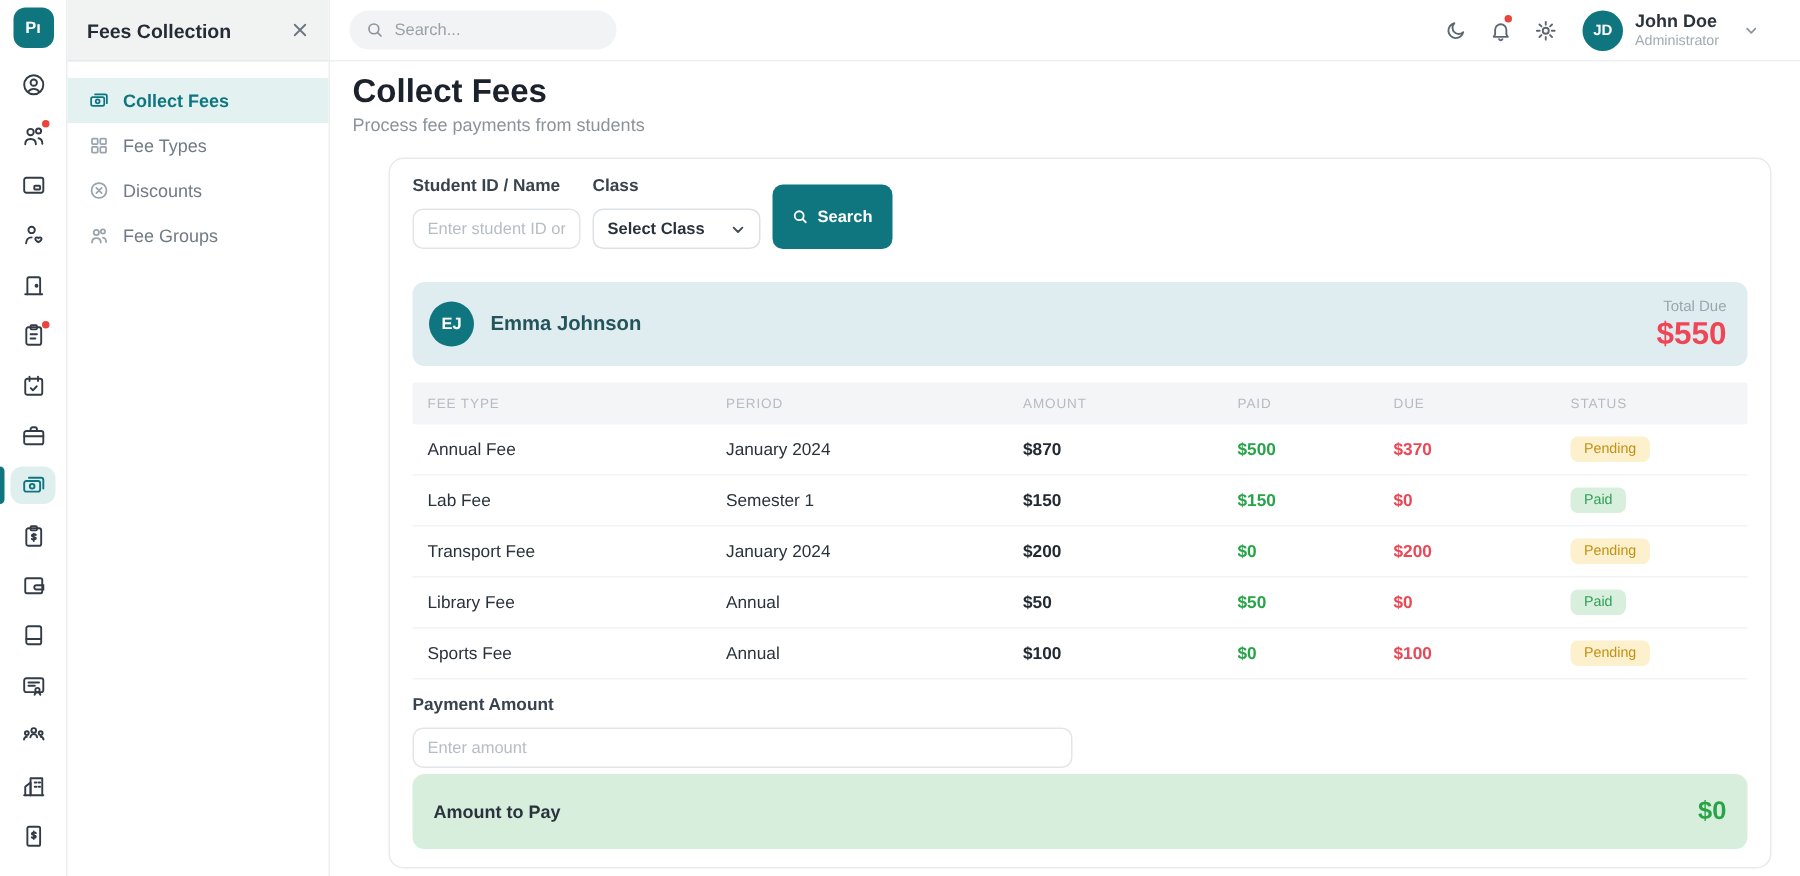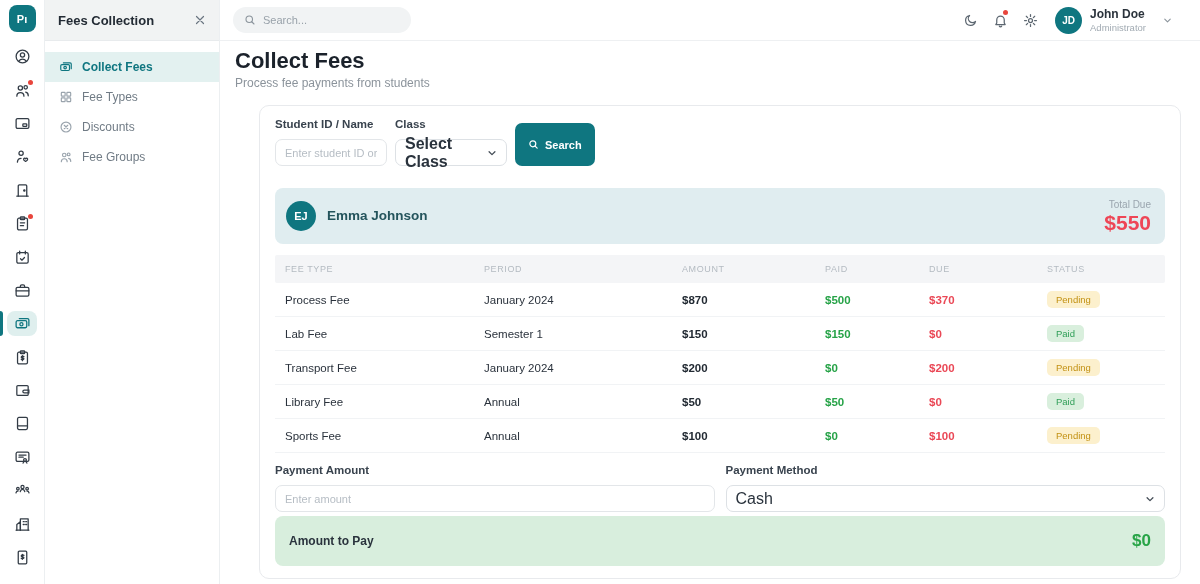--- a/index.html
+++ b/index.html
@@ -52,21 +52,21 @@
   .content { padding:7px 19px 0 15px; }
   h1 { font-size:22px; line-height:26px; font-weight:bold; color:#1b222b; }
   .subtitle { font-size:12px; line-height:15px; color:#8b939b; margin-top:2px; }
   .card { margin-top:14px; border:1px solid #e8eaed; border-radius:10px; background:#fff; padding:11px 15px 12px 15px;margin-left:24px; }
 
   .form-row { display:flex; align-items:flex-end; gap:8px; }
   .field label { display:block; font-size:11.5px; line-height:14px; color:#39434e; font-weight:bold; margin-bottom:8px; }
   .field input { width:112px; height:27px; border:1px solid #e3e6e9; border-radius:7px; padding:0 9px; font-size:11px;
     font-family:"Liberation Sans", sans-serif; color:#2a333d; outline:none; }
   .field input::placeholder { color:#b6bdc4; }
-  .select { width:112px; height:27px; border:1px solid #dde1e5; border-radius:7px; display:flex; align-items:center; padding:0 9px; font-size:16px; font-weight:bold; color:#2a333d; cursor:pointer; background:#fff; }
+  .select { width:112px; height:27px; border:1px solid #dde1e5; border-radius:7px; display:flex; align-items:center; padding:0 9px; font-size:11px; font-weight:bold; color:#2a333d; cursor:pointer; background:#fff; }
   .select span { flex:1; }
   .select svg { width:10px; height:10px; color:#434c56; }
   .btn-search { height:43px; padding:0 13px; border:none; border-radius:7px; background:#0f7680; color:#fff; font-size:11px; font-weight:bold;
     font-family:"Liberation Sans", sans-serif; display:flex; align-items:center; gap:6px; cursor:pointer; }
   .btn-search svg { width:11px; height:11px; }
 
   .banner { margin-top:22px; height:56px; border-radius:8px; background:#e0edf0; display:flex; align-items:center; padding:0 14px 0 11px; }
   .banner-avatar { width:30px; height:30px; border-radius:50%; background:#0f7680; color:#fff; font-size:11px; font-weight:bold; display:flex; align-items:center; justify-content:center; }
   .banner-info { margin-left:11px; flex:1; }
   .banner-name { font-size:13.5px; font-weight:bold; color:#24545c; line-height:16px; }
@@ -358,21 +358,21 @@
           <div class="thead">
             <div class="th">Fee Type</div>
             <div class="th">Period</div>
             <div class="th">Amount</div>
             <div class="th">Paid</div>
             <div class="th">Due</div>
             <div class="th">Status</div>
           </div>
           <div class="tbody">
             <div class="trow">
-              <div class="td">Process Fee</div>
+              <div class="td">Annual Fee</div>
               <div class="td">January 2024</div>
               <div class="td amt">$870</div>
               <div class="td paid">$500</div>
               <div class="td due">$370</div>
               <div class="td"><span class="badge pending">Pending</span></div>
             </div>
 
             <div class="trow">
               <div class="td">Lab Fee</div>
               <div class="td">Semester 1</div>
@@ -410,29 +410,20 @@
             </div>
           </div>
 
         </div>
 
         <div class="pay-row">
           <div class="field">
             <label>Payment Amount</label>
             <input placeholder="Enter amount" style="">
           </div>
-          <div class="field">
-            <label>Payment Method</label>
-            <div class="select">
-              <span>Cash</span>
-              <svg viewBox="0 0 24 24" fill="none" stroke="currentColor" stroke-width="3" stroke-linecap="round" stroke-linejoin="round">
-                  <path d="M5 9l7 7 7-7"></path>
-                </svg>
-            </div>
-          </div>
         </div>
 
         <div class="total-bar">
           <span class="total-label">Amount to Pay</span>
           <span class="total-amt">$0</span>
         </div>
 
       </div>
     </section>
   </main>

